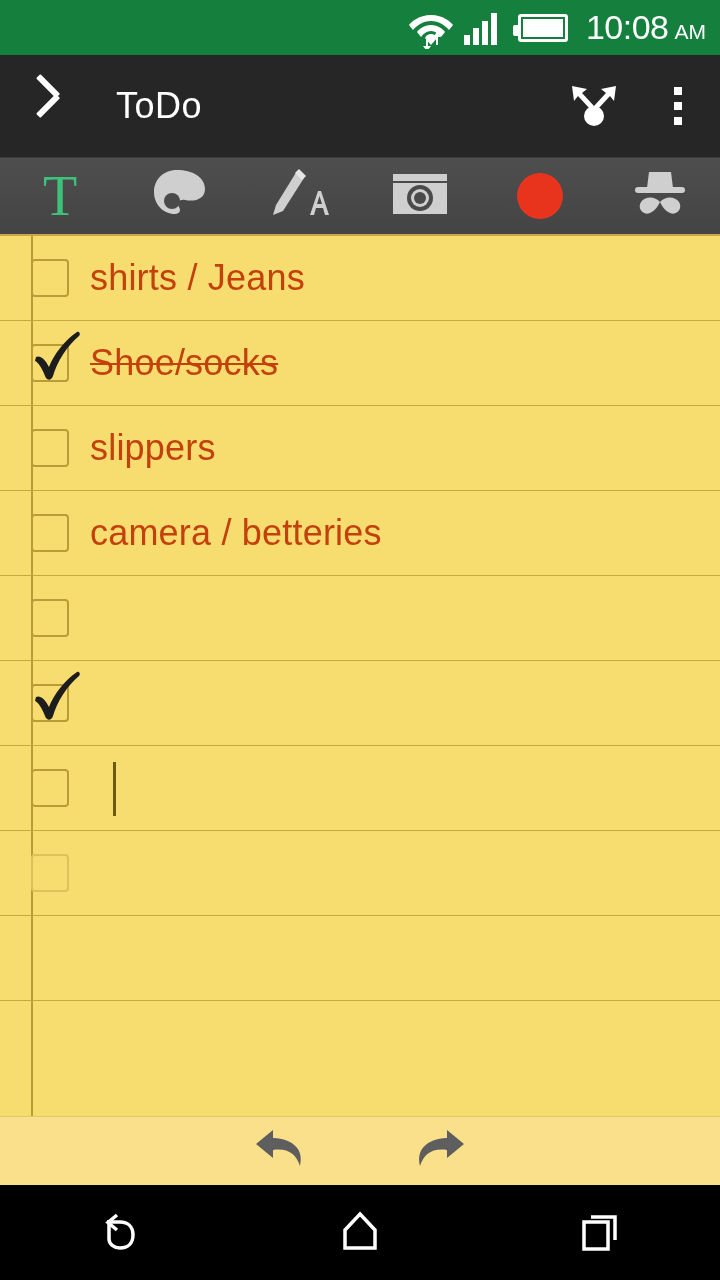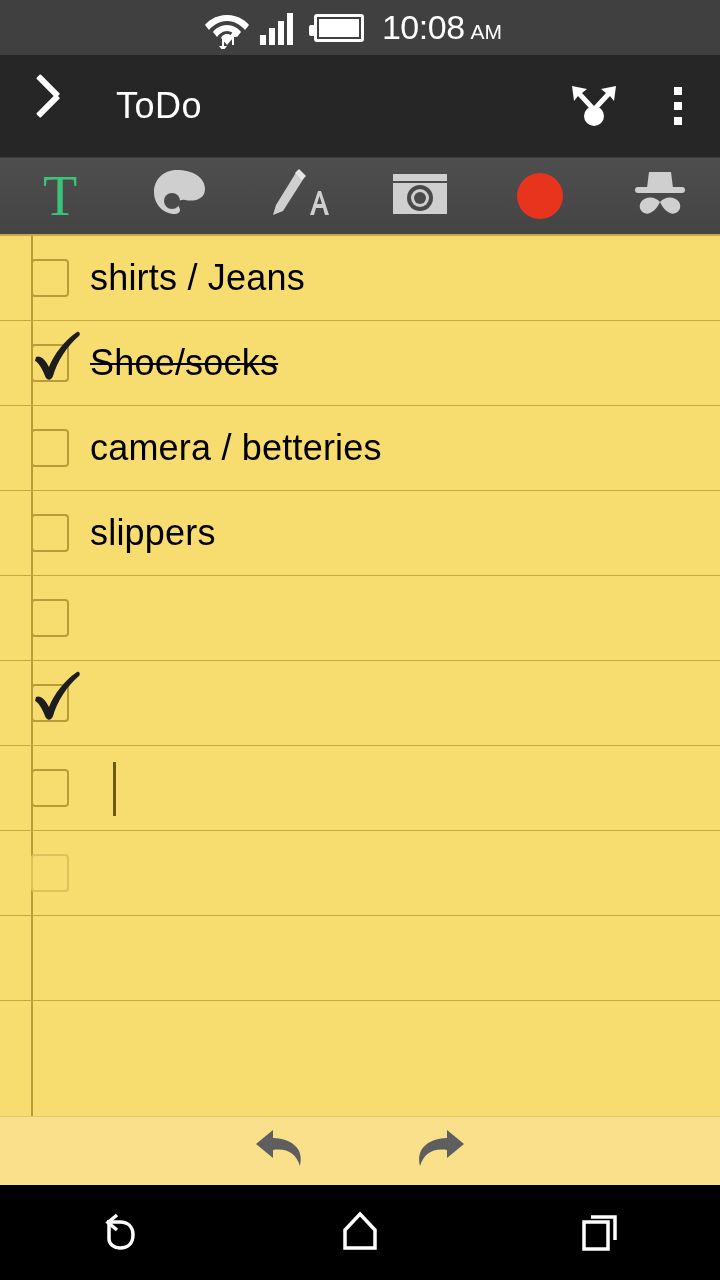--- a/index.html
+++ b/index.html
@@ -8,22 +8,22 @@
     width:720px; height:1280px;
     background:#000;
     font-family:"Liberation Sans", sans-serif;
     overflow:hidden;
   }
   .phone { position:relative; width:720px; height:1280px; background:#000; }
 
   
   .statusbar{
     position:absolute; left:0; top:0; width:720px; height:55px;
-    background:#404040;
-    display:flex; align-items:center; justify-content:center;
+    background:#15803d;
+    display:flex; align-items:center; justify-content:flex-end;
     padding-right:14px;
   }
   .status-icons{ display:flex; align-items:center; gap:10px; }
   .ic-wifi{ width:46px; height:42px; position:relative; }
   .ic-signal{ width:40px; height:34px; display:flex; align-items:flex-end; gap:3px; }
   .ic-signal i{ display:block; width:6px; background:#fff; }
   .ic-signal i:nth-child(1){ height:10px; }
   .ic-signal i:nth-child(2){ height:17px; }
   .ic-signal i:nth-child(3){ height:24px; }
   .ic-signal i:nth-child(4){ height:32px; }
@@ -100,21 +100,21 @@
   .row .cb-wrap{ width:52px; display:flex; justify-content:center; margin-left:24px; position:relative; }
   .cb{
     width:38px; height:38px; border:2px solid #b99c38; border-radius:4px; background:transparent;
     position:relative; cursor:pointer;
   }
   .cb.faded{ border-color:#dcc25d; }
   .check{
     position:absolute; left:-6px; top:-20px; width:58px; height:58px; pointer-events:none;
   }
   .row .label{
-    margin-left:14px; font-size:36px; color:#000000; letter-spacing:0.2px; white-space:nowrap;
+    margin-left:14px; font-size:36px; color:#c2410c; letter-spacing:0.2px; white-space:nowrap;
   }
   .row .label.done{ text-decoration:line-through; text-decoration-thickness:2px; }
   .caret{
     position:absolute; left:113px; top:16px; width:3px; height:54px; background:#6b5a10;
   }
   .row.blank .label{ color:transparent; }
 
   
   .undobar{
     position:absolute; left:0; top:1116px; width:720px; height:69px;
@@ -261,28 +261,28 @@
           </svg>
         </span>
       </div>
       <div class="label done">Shoe/socks</div>
     </div>
 
     <div class="row">
       <div class="cb-wrap">
         <span class="cb"></span>
       </div>
+      <div class="label">slippers</div>
+    </div>
+
+    <div class="row">
+      <div class="cb-wrap">
+        <span class="cb"></span>
+      </div>
       <div class="label">camera / betteries</div>
-    </div>
-
-    <div class="row">
-      <div class="cb-wrap">
-        <span class="cb"></span>
-      </div>
-      <div class="label">slippers</div>
     </div>
 
     <div class="row">
       <div class="cb-wrap">
         <span class="cb"></span>
       </div>
     </div>
 
     <div class="row">
       <div class="cb-wrap">

